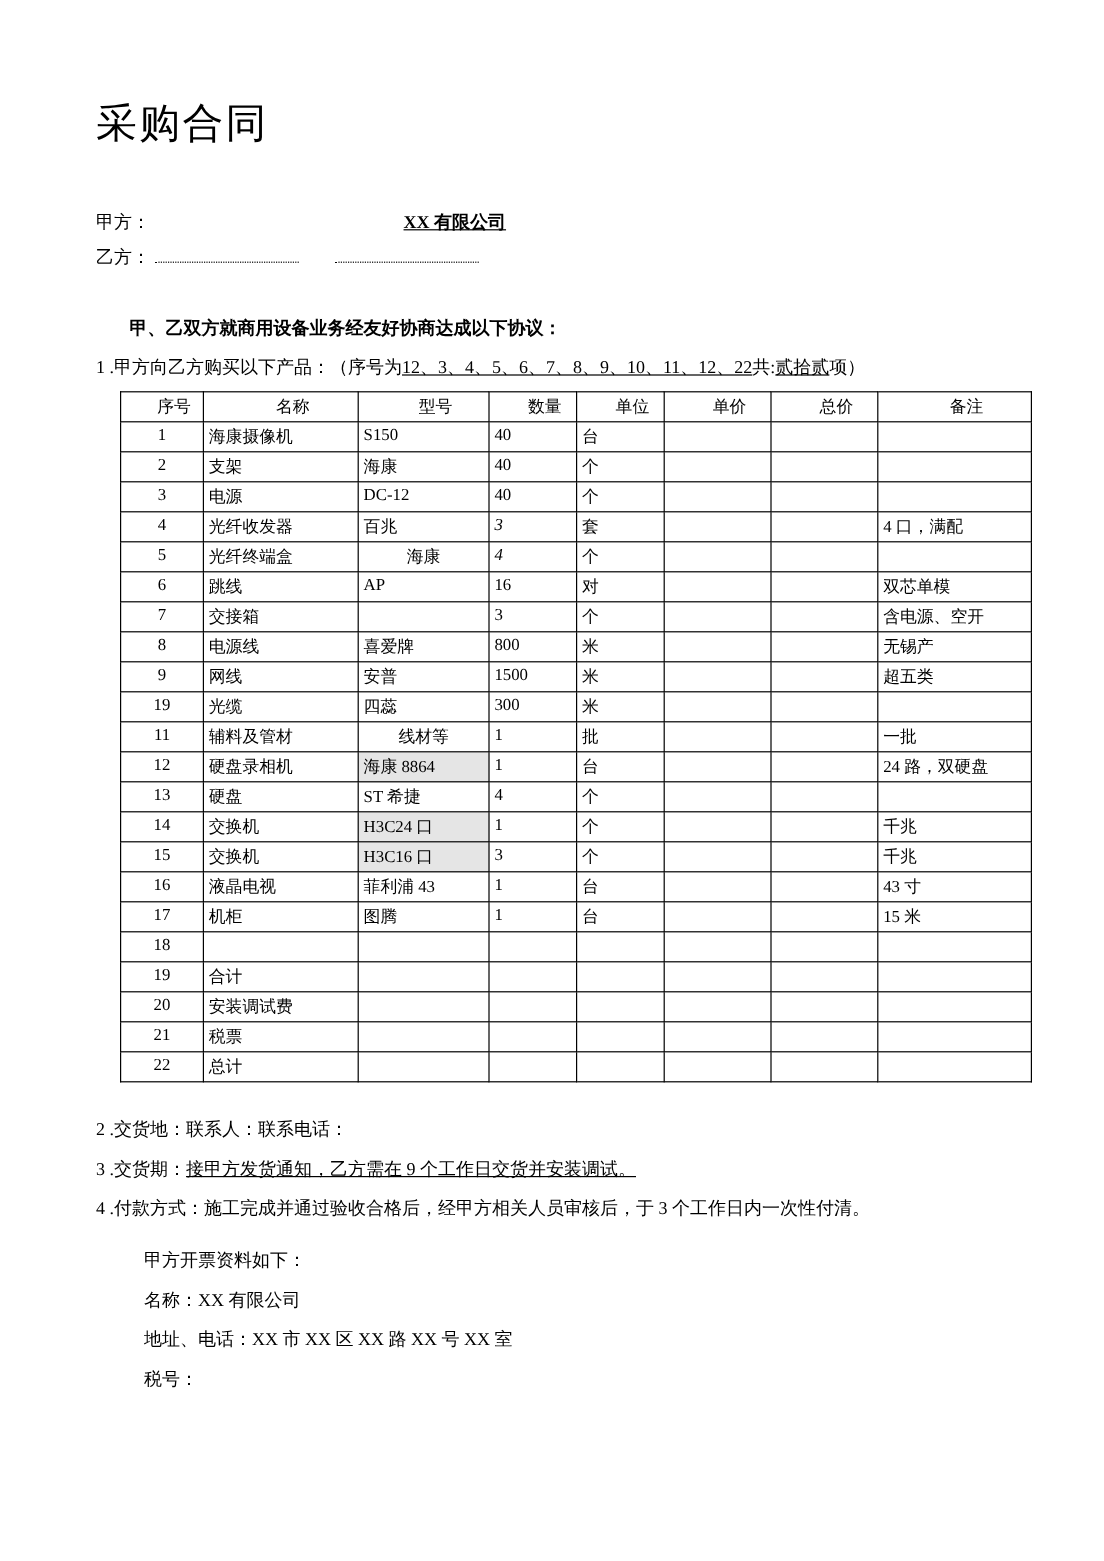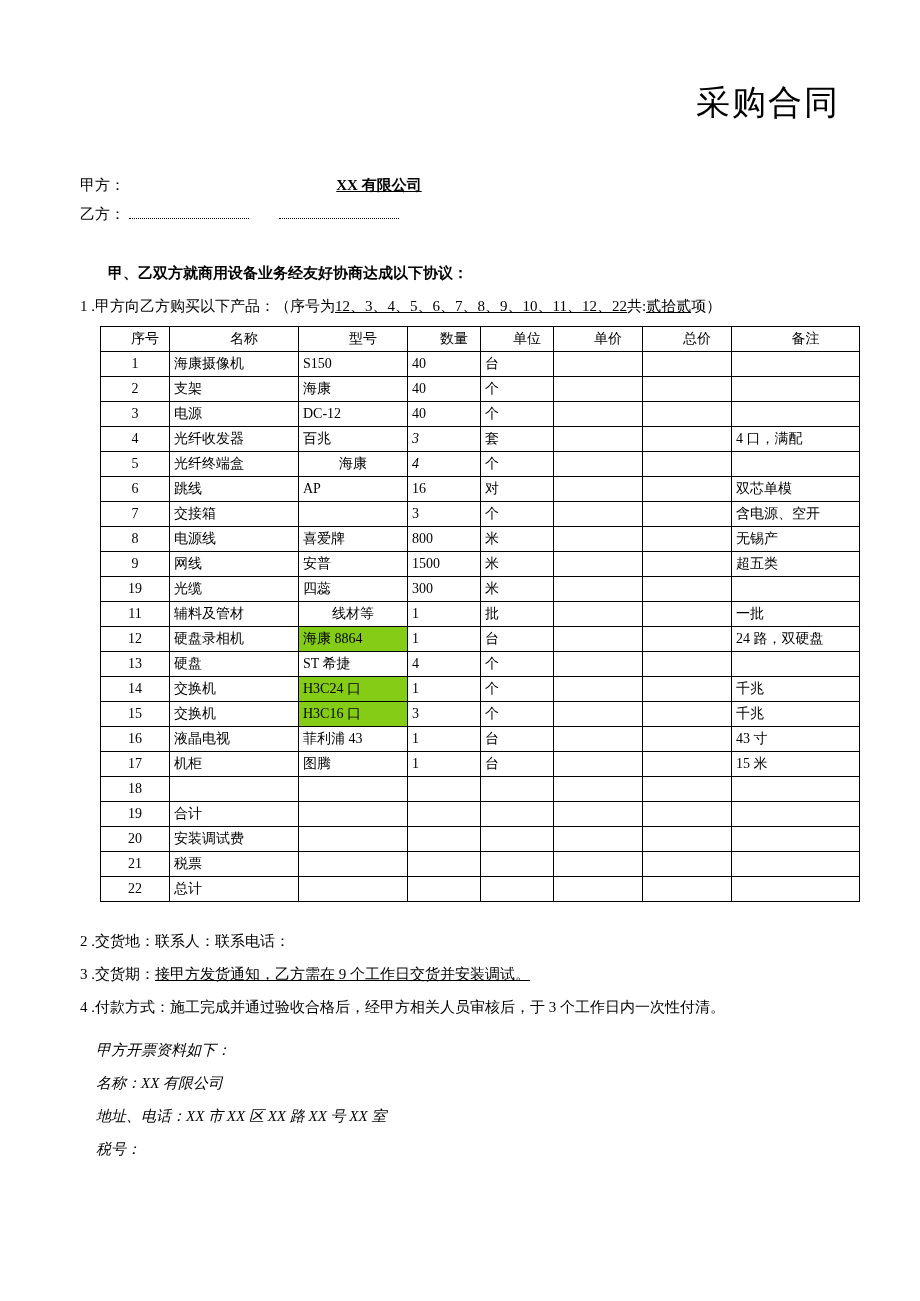--- a/index.html
+++ b/index.html
@@ -11,21 +11,21 @@
     font-size: 15px;
   }
   .page {
     width: 920px;
     min-height: 1301px;
     box-sizing: border-box;
     padding: 80px 80px 60px 80px;
     background: #fff;
   }
   .title {
-    text-align: right;
+    text-align: left;
     font-size: 34px;
     letter-spacing: 2px;
     margin-bottom: 50px;
     font-family: "SimSun", serif;
   }
   .party-line {
     margin: 8px 0;
     font-size: 15px;
     display: flex;
     align-items: baseline;
@@ -76,26 +76,25 @@
     padding-left: 24px;
   }
   .col-seq { width: 40px; text-align: center; }
   .col-name { width: 100px; }
   .col-model { width: 80px; }
   .col-qty { width: 44px; }
   .col-unit { width: 44px; }
   .col-price { width: 60px; }
   .col-total { width: 60px; }
   .col-note { }
-  .highlight { background: #84cc16; margin-top: 24px; }
+  .highlight { background: #e5e5e5; margin-top: 24px; }
   .italic { font-style: italic; }
   .sub-block {
-    margin-left: 16px;
+    margin-left: 40px;
     margin-top: 24px;
-    font-style: italic;
   }
   .sub-line {
     margin-top: 14px;
   }
 </style>
 </head>
 <body>
 
 <div class="page">
 

